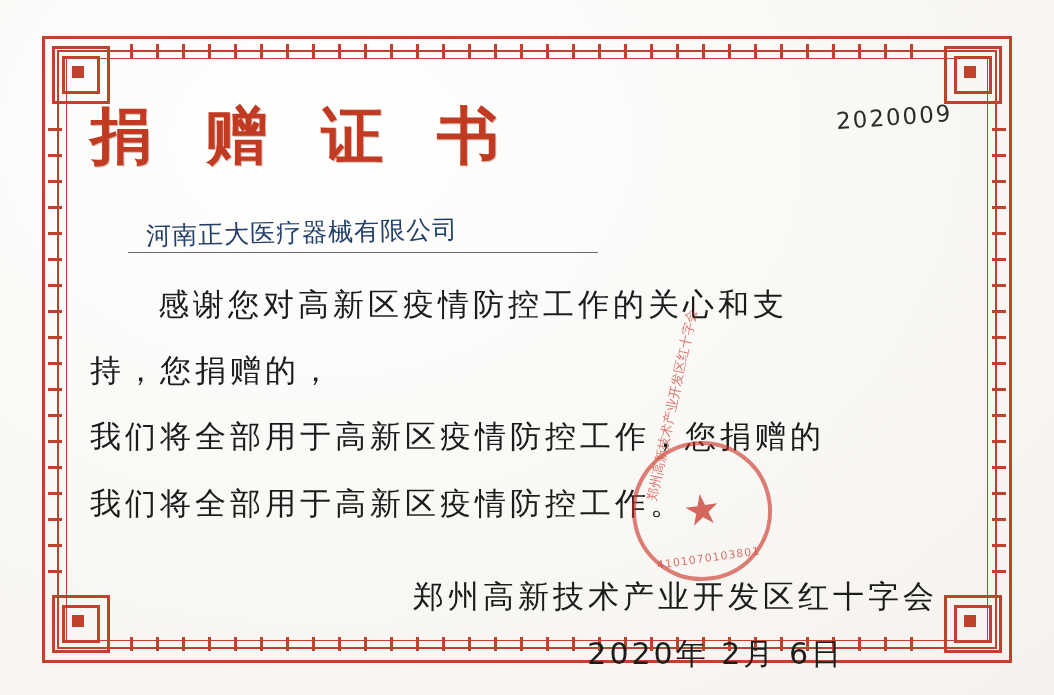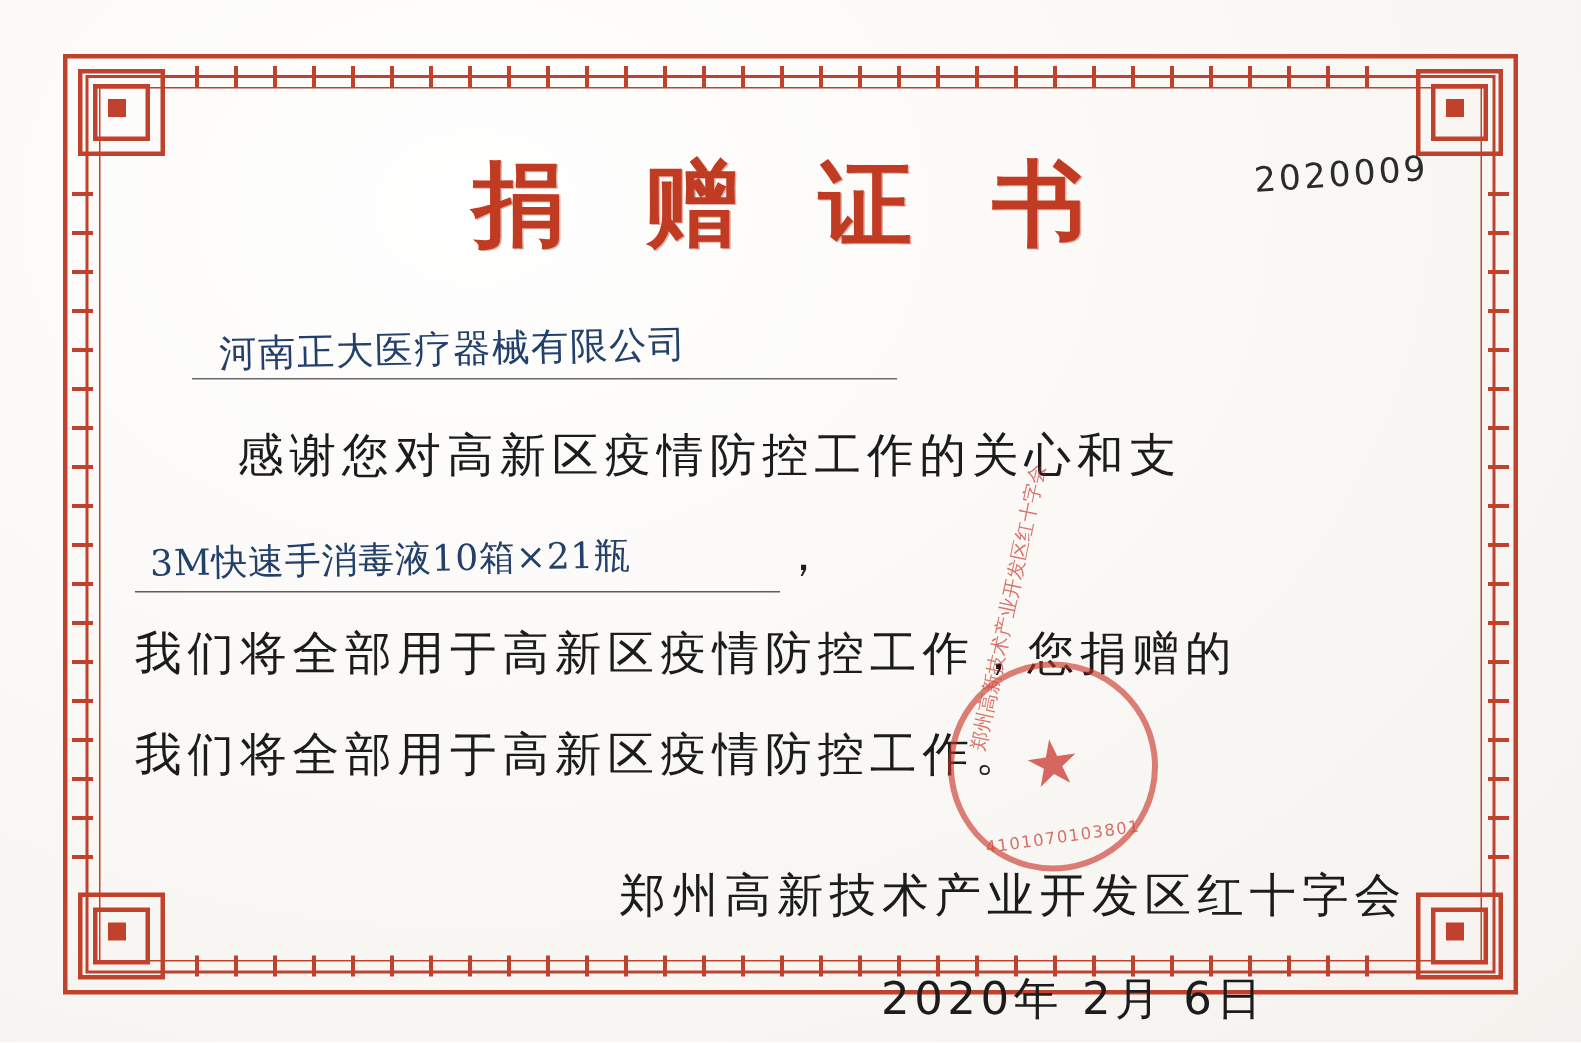--- a/index.html
+++ b/index.html
@@ -95,21 +95,21 @@
   
   .content {
     position: absolute;
     left: 90px;
     top: 70px;
     right: 90px;
     bottom: 66px;
   }
 
   .title {
-    text-align: center;
+    text-align: left;
     margin-top: 24px;
     color: #c13a22;
     font-size: 62px;
     letter-spacing: 16px;
     font-weight: bold;
     font-family: "DejaVu Serif", serif;
     text-shadow: 1px 1px 0 rgba(160,40,20,0.35);
   }
 
   .serial {
@@ -178,21 +178,21 @@
   .signature {
     margin-top: 48px;
     text-align: right;
     padding-right: 26px;
     font-size: 31px;
     letter-spacing: 4px;
     color: #1c1c1c;
     font-family: "DejaVu Serif", serif;
   }
   .date-line {
-    margin-top: 28px;
+    margin-top: 16px;
     text-align: right;
     padding-right: 120px;
     font-size: 30px;
     letter-spacing: 3px;
     color: #1c1c1c;
     font-family: "DejaVu Serif", serif;
   }
   .date-line .num {
     font-family: "DejaVu Sans", sans-serif;
   }
@@ -287,21 +287,21 @@
 
     <div class="title">捐 赠 证 书</div>
 
     <div class="recipient-row">
       <div class="recipient-name">河南正大医疗器械有限公司</div>
     </div>
 
     <div class="body-text">
       <div class="line indent">感谢您对高新区疫情防控工作的关心和支</div>
       <div class="line">
-        <span class="fill-slot"><span class="hand">3M快速手消毒液10箱×21瓶</span></span><span>，</span>
+        <span>持，您捐赠的</span><span>，</span>
       </div>
       <div class="line">我们将全部用于高新区疫情防控工作，您捐赠的</div>
       <div class="line">我们将全部用于高新区疫情防控工作。</div>
     </div>
 
     <div class="signature">郑州高新技术产业开发区红十字会</div>
 
     <div class="date-line">
       <span class="num">2020</span><span>年</span>
       <span class="num">2</span><span>月</span>

